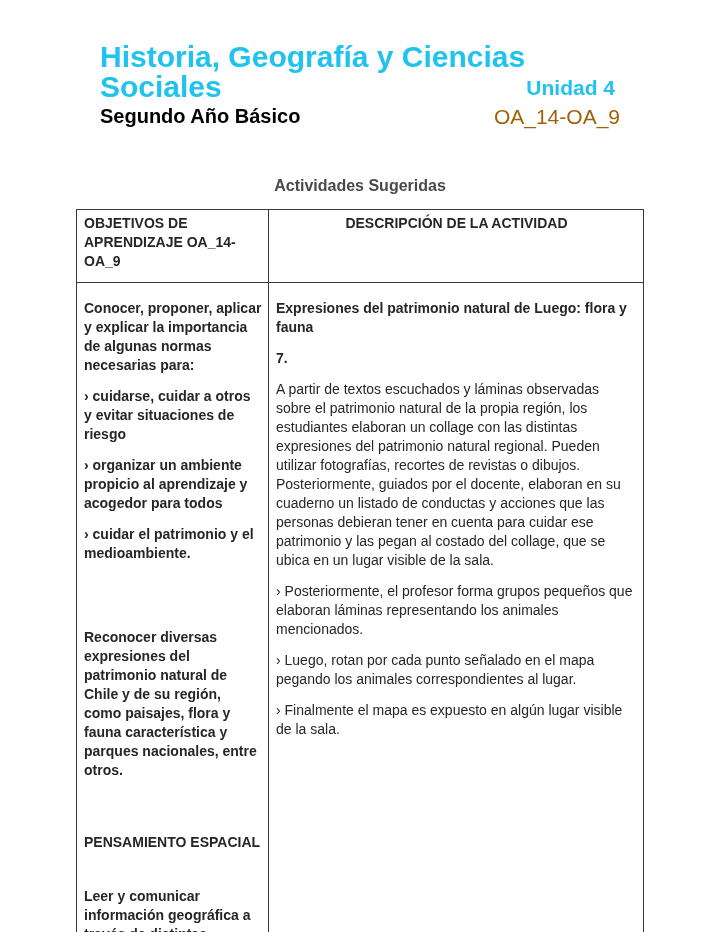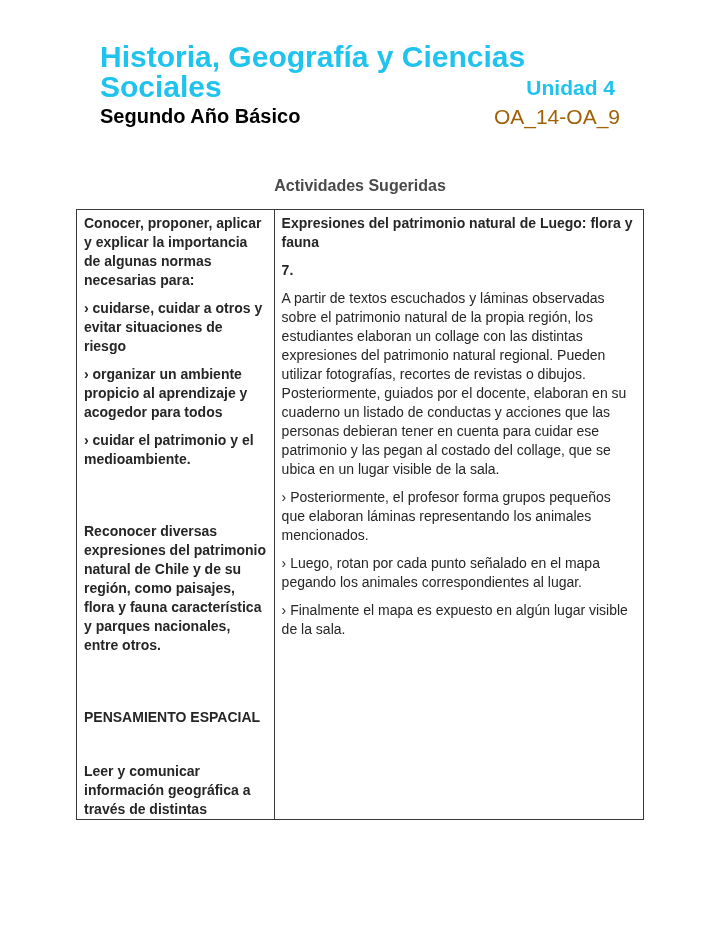--- a/index.html
+++ b/index.html
@@ -98,21 +98,21 @@
       font-weight: bold;
     }
     td.left-body {
       height: 560px;
       font-weight: bold;
       padding-top: 1px;
     }
     td.right-body {
       padding-top: 1px;
     }
-    p { margin: 0 0 9px 0; }
+    p { margin: 12px 0 9px 0; }
     .gap { height: 44px; }
     .gap2 { height: 44px; }
     .normal { font-weight: bold; margin-top: 35px; }
     .bold { font-weight: bold; }
   </style>
 </head>
 <body>
 
 <div class="header">
   <div class="title-line">Historia, Geografía y Ciencias</div>
@@ -123,20 +123,24 @@
   <div class="row3">
     <div class="grade">Segundo Año Básico</div>
     <div class="oa-code">OA_14-OA_9</div>
   </div>
 </div>
 
 <div class="section-title">Actividades Sugeridas</div>
 
 <table class="activities">
   <tbody>
+      <tr>
+    <th class="col-left">OBJETIVOS DE APRENDIZAJE OA_14-OA_9</th>
+    <th class="col-right">DESCRIPCIÓN DE LA ACTIVIDAD</th>
+  </tr>
   <tr>
     <td class="left-body">
       <p>Conocer, proponer, aplicar y explicar la importancia de algunas normas necesarias para:</p>
       <p>› cuidarse, cuidar a otros y evitar situaciones de riesgo</p>
       <p>› organizar un ambiente propicio al aprendizaje y acogedor para todos</p>
       <p>› cuidar el patrimonio y el medioambiente.</p>
       <div class="gap"></div>
       <p>Reconocer diversas expresiones del patrimonio natural de Chile y de su región, como paisajes, flora y fauna característica y parques nacionales, entre otros.</p>
       <div class="gap2"></div>
       <div>PENSAMIENTO ESPACIAL</div>

